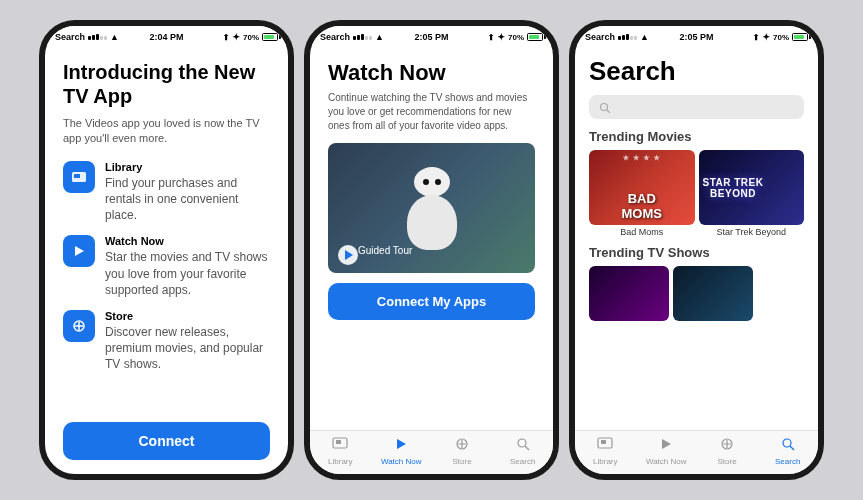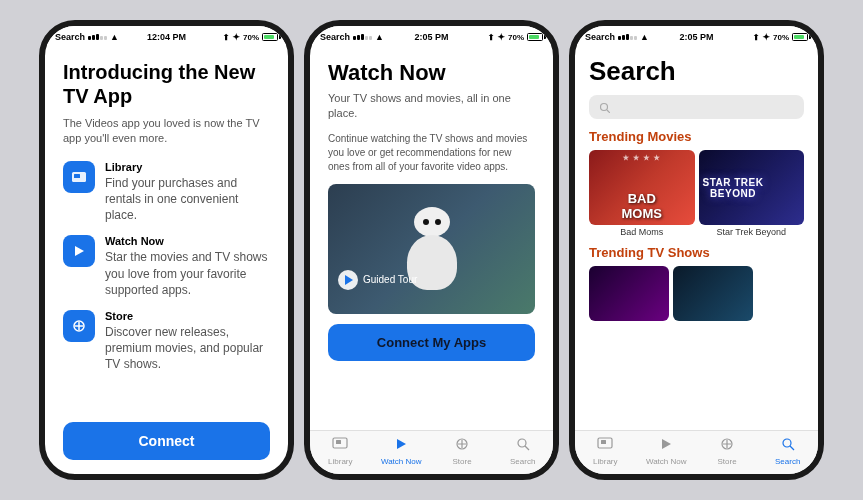--- a/index.html
+++ b/index.html
@@ -134,25 +134,24 @@
     }
     .video-thumb-inner {
       width: 100%;
       height: 100%;
       display: flex;
       align-items: center;
       justify-content: center;
     }
     .video-play-overlay {
       position: absolute;
-      bottom: 24px;
+      bottom: 8px;
       left: 10px;
       display: flex;
-      align-items: center;
-      gap: 5px;
+      align-items: flex-start;
       color: white;
       font-size: 10px;
     }
     .play-btn-small {
       width: 20px;
       height: 20px;
       background: rgba(255,255,255,0.9);
       border-radius: 50%;
       display: flex;
       align-items: center;
@@ -161,21 +160,21 @@
     .play-triangle {
       width: 0;
       height: 0;
       border-top: 5px solid transparent;
       border-bottom: 5px solid transparent;
       border-left: 8px solid #1a73e8;
       margin-left: 2px;
     }
     .connect-btn {
       background: #1a73e8;
-      color: #0f172a;
+      color: #ffffff;
       border: none;
       border-radius: 10px;
       padding: 11px;
       font-size: 13px;
       font-weight: 600;
       width: 100%;
       cursor: pointer;
       text-align: center;
       flex-shrink: 0;
     }
@@ -226,21 +225,21 @@
       border-radius: 8px;
       padding: 6px 10px;
       display: flex;
       align-items: center;
       gap: 6px;
       margin-bottom: 10px;
     }
     .section-title {
       font-size: 13px;
       font-weight: 700;
-      color: #c2410c;
+      color: #404040;
       margin-bottom: 6px;
     }
     .movies-grid {
       display: grid;
       grid-template-columns: 1fr 1fr;
       gap: 4px;
       margin-bottom: 8px;
     }
     .movie-poster {
       border-radius: 6px;
@@ -324,21 +323,21 @@
       <span style="font-size:9px; font-weight:600;">Search</span>
       <div class="signal-dots">
         <div class="sig-dot" style="height:4px;"></div>
         <div class="sig-dot" style="height:5px;"></div>
         <div class="sig-dot" style="height:6px;"></div>
         <div class="sig-dot" style="height:4px; background:#ccc;"></div>
         <div class="sig-dot" style="height:4px; background:#ccc;"></div>
       </div>
       <span class="wifi-icon">▲</span>
     </div>
-    <span class="status-time">12:04 PM</span>
+    <span class="status-time">2:04 PM</span>
     <div class="status-right">
       <span style="font-size:8px;">⬆</span>
       <span class="bt-icon">✦</span>
       <span style="font-size:8px;">70%</span>
       <div class="battery-icon">
         <div class="battery-fill" style="width:70%;"></div>
       </div>
     </div>
   </div>
 
@@ -411,21 +410,20 @@
       <span style="font-size:8px;">70%</span>
       <div class="battery-icon">
         <div class="battery-fill" style="width:70%;"></div>
       </div>
     </div>
   </div>
 
   <div class="phone-content">
     <div class="watchnow-content">
       <div class="watchnow-title">Watch Now</div>
-      <div class="watchnow-subtitle">Your TV shows and movies, all in one place.</div>
       <div style="font-size:10px; color:#555; line-height:1.4; margin-bottom:10px;">Continue watching the TV shows and movies you love or get recommendations for new ones from all of your favorite video apps.</div>
 
       <div class="video-thumb">
         <div class="video-thumb-inner">
 
           <div style="position:relative; display:flex; flex-direction:column; align-items:center;">
             <div style="width:36px; height:30px; background:#f0f0f0; border-radius:50%; display:flex; align-items:center; justify-content:center;">
               <div style="display:flex; gap:6px;">
                 <div style="width:6px; height:6px; background:#111; border-radius:50%;"></div>
                 <div style="width:6px; height:6px; background:#111; border-radius:50%;"></div>

